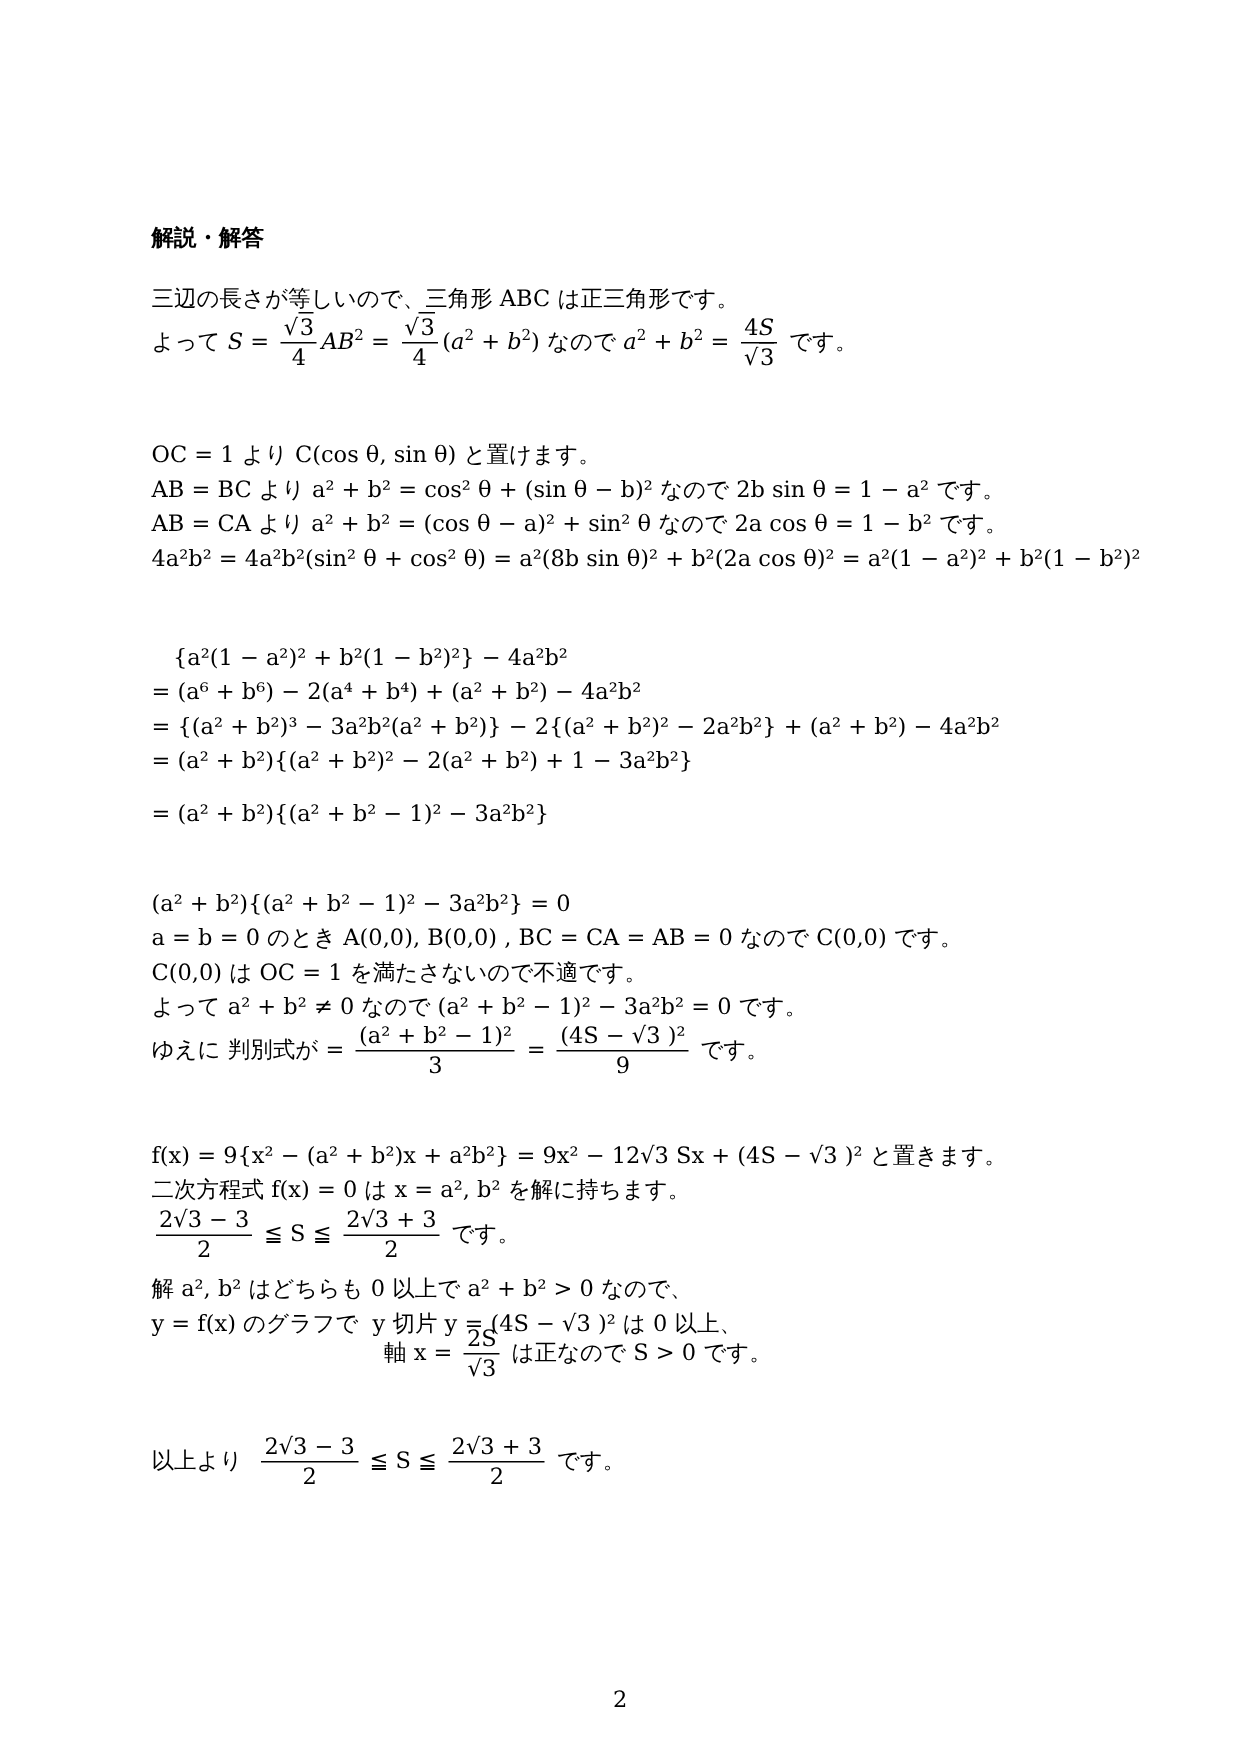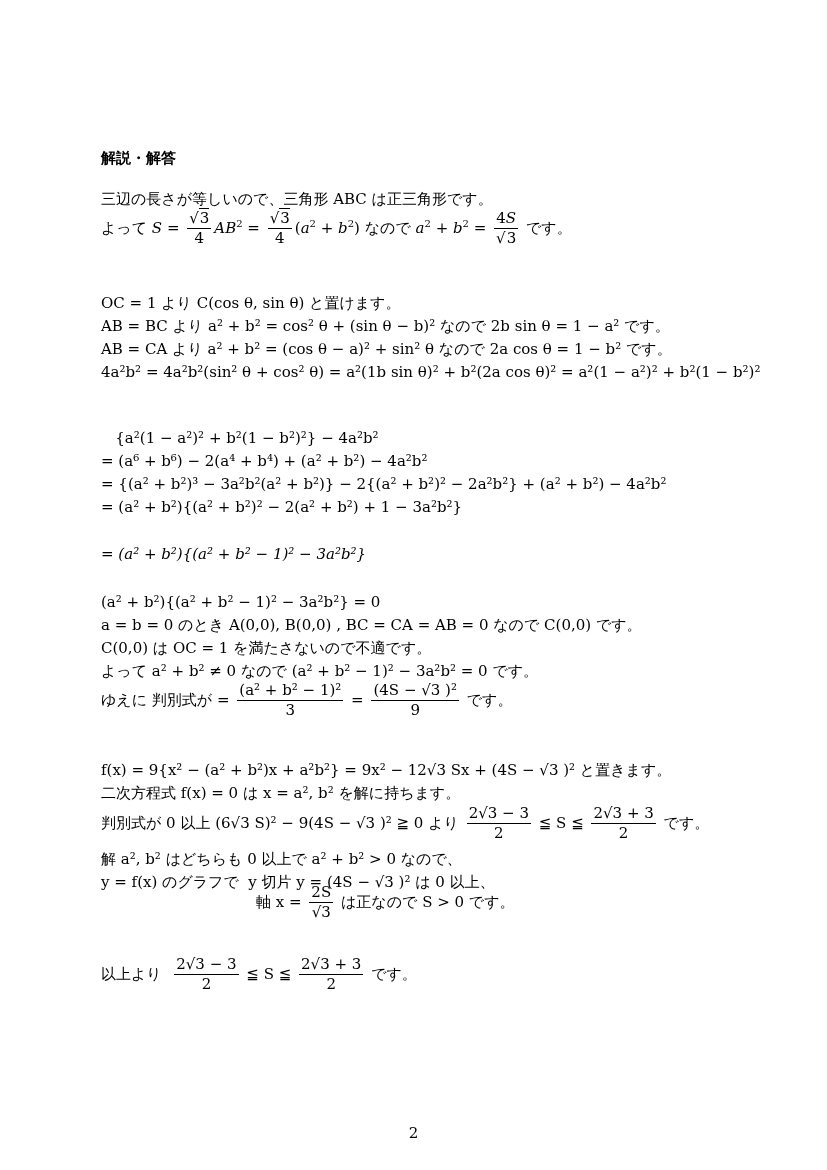--- a/index.html
+++ b/index.html
@@ -26,43 +26,42 @@
   <span>よって</span>
   <i>S</i> =
   <span class="frac"><span class="num">√<span class="sqrt">3</span></span><span>4</span></span><i>AB</i><sup>2</sup> =
   <span class="frac"><span class="num">√<span class="sqrt">3</span></span><span>4</span></span>(<i>a</i><sup>2</sup> + <i>b</i><sup>2</sup>) なので <i>a</i><sup>2</sup> + <i>b</i><sup>2</sup> =
   <span class="frac"><span class="num">4<i>S</i></span><span>√<span class="sqrt">3</span></span></span> です。
 </div>
 
 <div class="line" style="top:293px;">OC = 1 より C(cos θ, sin θ) と置けます。</div>
 <div class="line" style="top:316px;">AB = BC より a² + b² = cos² θ + (sin θ − b)² なので 2b sin θ = 1 − a² です。</div>
 <div class="line" style="top:339px;">AB = CA より a² + b² = (cos θ − a)² + sin² θ なので 2a cos θ = 1 − b² です。</div>
-<div class="line" style="top:362px;">4a²b² = 4a²b²(sin² θ + cos² θ) = a²(1b sin θ)² + b²(2a cos θ)² = a²(1 − a²)² + b²(1 − b²)²</div>
+<div class="line" style="top:362px;">4a²b² = 4a²b²(sin² θ + cos² θ) = a²(8b sin θ)² + b²(2a cos θ)² = a²(1 − a²)² + b²(1 − b²)²</div>
 
 <div class="line" style="top:428px; white-space:pre;">   {a²(1 − a²)² + b²(1 − b²)²} − 4a²b²</div>
 <div class="line" style="top:451px;">= (a⁶ + b⁶) − 2(a⁴ + b⁴) + (a² + b²) − 4a²b²</div>
 <div class="line" style="top:474px;">= {(a² + b²)³ − 3a²b²(a² + b²)} − 2{(a² + b²)² − 2a²b²} + (a² + b²) − 4a²b²</div>
 <div class="line" style="top:497px;">= (a² + b²){(a² + b²)² − 2(a² + b²) + 1 − 3a²b²}</div>
-<div class="line" style="top:544px;font-style:italic;">= (a² + b²){(a² + b² − 1)² − 3a²b²}</div>
+<div class="line" style="top:532px;">= (a² + b²){(a² + b² − 1)² − 3a²b²}</div>
 
 <div class="line" style="top:592px;">(a² + b²){(a² + b² − 1)² − 3a²b²} = 0</div>
 <div class="line" style="top:615px;text-align:center;">a = b = 0 のとき A(0,0), B(0,0) , BC = CA = AB = 0 なので C(0,0) です。</div>
 <div class="line" style="top:638px;">C(0,0) は OC = 1 を満たさないので不適です。</div>
 <div class="line" style="top:661px;">よって a² + b² ≠ 0 なので (a² + b² − 1)² − 3a²b² = 0 です。</div>
 <div class="line" style="top:681px;">
   <span>ゆえに 判別式が =</span>
   <span class="frac"><span class="num">(a² + b² − 1)²</span><span>3</span></span> =
   <span class="frac"><span class="num">(4S − √3 )²</span><span>9</span></span>
   <span>です。</span>
 </div>
 
 <div class="line" style="top:760px;">f(x) = 9{x² − (a² + b²)x + a²b²} = 9x² − 12√3 Sx + (4S − √3 )² と置きます。</div>
 <div class="line" style="top:783px;">二次方程式 f(x) = 0 は x = a², b² を解に持ちます。</div>
 <div class="line" style="top:804px;">
-  <span>判別式が 0 以上 (6√3 S)² − 9(4S − √3 )² ≧ 0 より</span>
   <span class="frac"><span class="num">2√3 − 3</span><span>2</span></span>
   <span>≦ S ≦</span>
   <span class="frac"><span class="num">2√3 + 3</span><span>2</span></span>
   <span>です。</span>
 </div>
 <div class="line" style="top:849px;">解 a², b² はどちらも 0 以上で a² + b² &gt; 0 なので、</div>
 <div class="line" style="top:872px; white-space:pre;">y = f(x) のグラフで  y 切片 y = (4S − √3 )² は 0 以上、</div>
 <div class="line" style="top:883px; left:256px;">
   <span>軸 x =</span>
   <span class="frac"><span class="num">2S</span><span>√3</span></span>

